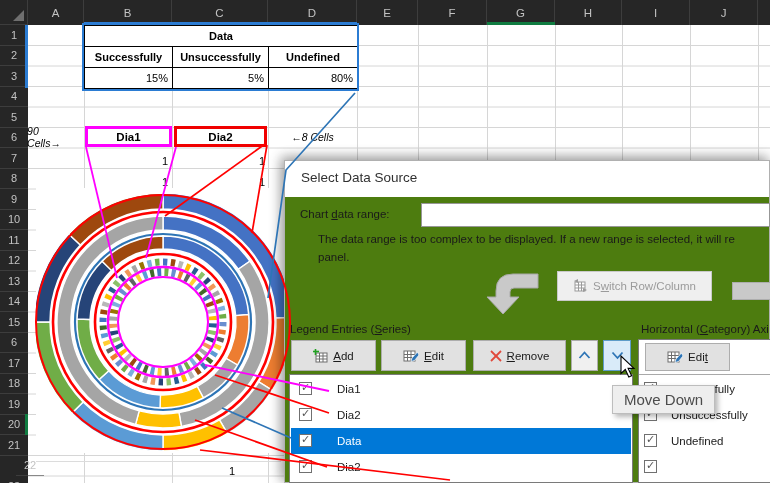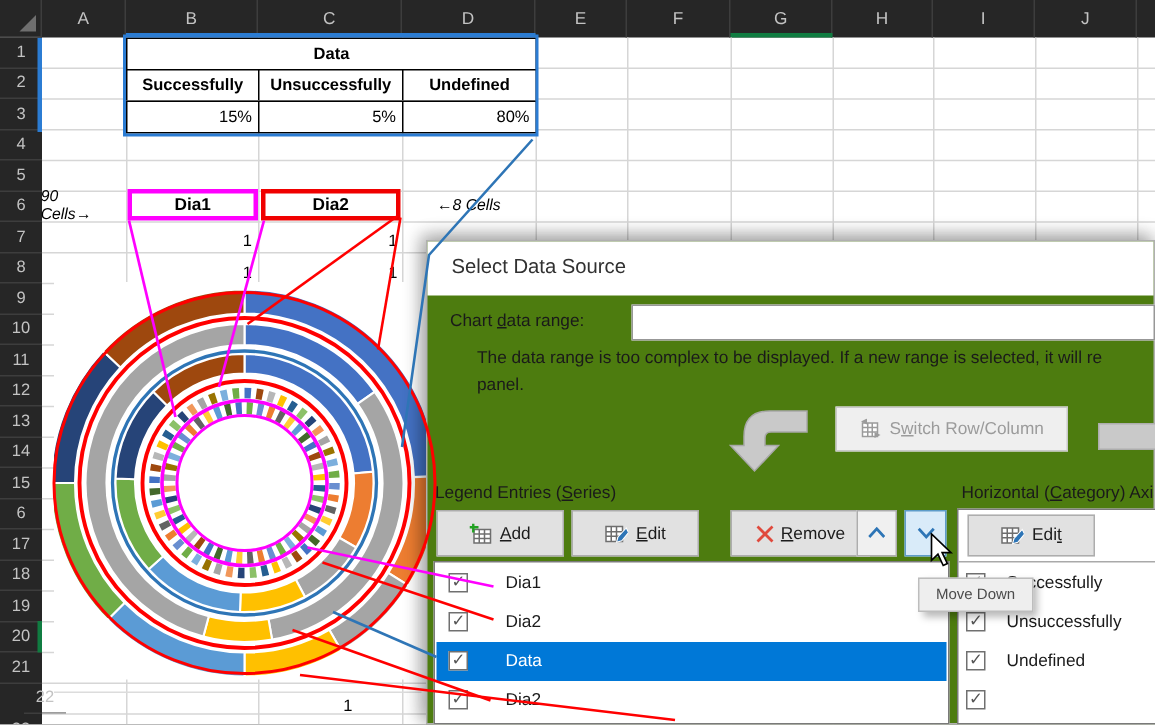--- a/index.html
+++ b/index.html
@@ -40,21 +40,21 @@
   .lrow{position:absolute;left:1px;right:1px;height:26px;display:flex;align-items:center;}
   .lrow .lab{font-size:11.5px;color:#1a1a1a;}
   .lrow.sel{background:#0078d7;}
   .lrow.sel .lab{color:#fff;}
   .cb{position:absolute;width:13px;height:13px;background:#fff;border:1px solid #707070;box-sizing:border-box;}
   .cb::after{content:"✓";position:absolute;left:1px;top:-2px;font-size:11px;color:#555;}
   #graybar2{position:absolute;left:447px;top:121px;width:40px;height:18px;background:#c9c9c9;border:1px solid #adadad;border-right:none;box-sizing:border-box;}
   #rpanel{position:absolute;left:353px;top:178px;width:134px;height:144px;background:#fff;border:1px solid #7a7a7a;border-right:none;box-sizing:border-box;}
   #rpanel-sep{position:absolute;left:0;top:34px;width:100%;height:1px;background:#a9a9a9;}
   
-  #tooltip{position:absolute;left:612px;top:385px;background:#eeeeee;border:1px solid #bdbdbd;box-shadow:3px 3px 5px rgba(0,0,0,.28);padding:5px 11px;font-size:10px;color:#4c4c4c;z-index:8;white-space:nowrap;}
+  #tooltip{position:absolute;left:612px;top:385px;background:#eeeeee;border:1px solid #bdbdbd;box-shadow:3px 3px 5px rgba(0,0,0,.28);padding:5px 11px;font-size:15px;color:#4c4c4c;z-index:8;white-space:nowrap;}
   #cursor{position:absolute;left:620px;top:355px;z-index:9;}
   svg{display:block;}
   #gridsvg{position:absolute;left:0;top:0;z-index:1;}
   #chartsvg{position:absolute;left:36px;top:188px;z-index:2;}
   #overlaysvg{position:absolute;left:0;top:0;z-index:6;pointer-events:none;}
   #chartborder{position:absolute;left:36px;top:461px;width:245px;height:1px;background:#dcdcdc;z-index:2;}
 </style>
 </head>
 <body>
 
@@ -322,21 +322,21 @@
       <svg width="16" height="14">
         <rect x="1" y="2" width="11" height="10" fill="#fff" stroke="#6e6e6e"></rect>
           <line x1="1" y1="5.5" x2="12" y2="5.5" stroke="#6e6e6e"></line>
           <line x1="1" y1="8.5" x2="12" y2="8.5" stroke="#6e6e6e"></line>
           <line x1="4.5" y1="2" x2="4.5" y2="12" stroke="#6e6e6e"></line>
           <line x1="8" y1="2" x2="8" y2="12" stroke="#6e6e6e"></line>
         <path d="M14.5,3 L9,9 L8,12.5 L11.5,11.5 L16,6 Z" fill="#2e75b6" stroke="#fff" stroke-width="0.7"></path>
       </svg>
       <span><u>E</u>dit</span>
     </div>
-    <div class="btn" style="left:202px;top:179px;width:93px;height:31px">
+    <div class="btn" style="left:188px;top:179px;width:93px;height:31px">
       <svg width="12" height="12">
         <line x1="1" y1="1" x2="11" y2="11" stroke="#e0493c" stroke-width="1.8"></line>
           <line x1="11" y1="1" x2="1" y2="11" stroke="#e0493c" stroke-width="1.8"></line>
       </svg>
       <span><u>R</u>emove</span>
     </div>
     <div class="btn arrowbtn" style="left:286px;top:179px;width:27px;height:31px">
       <svg width="13" height="9">
           <polyline points="1.5,7 6.5,1.5 11.5,7" fill="none" stroke="#2e75b6" stroke-width="1.8"></polyline>
         </svg>

